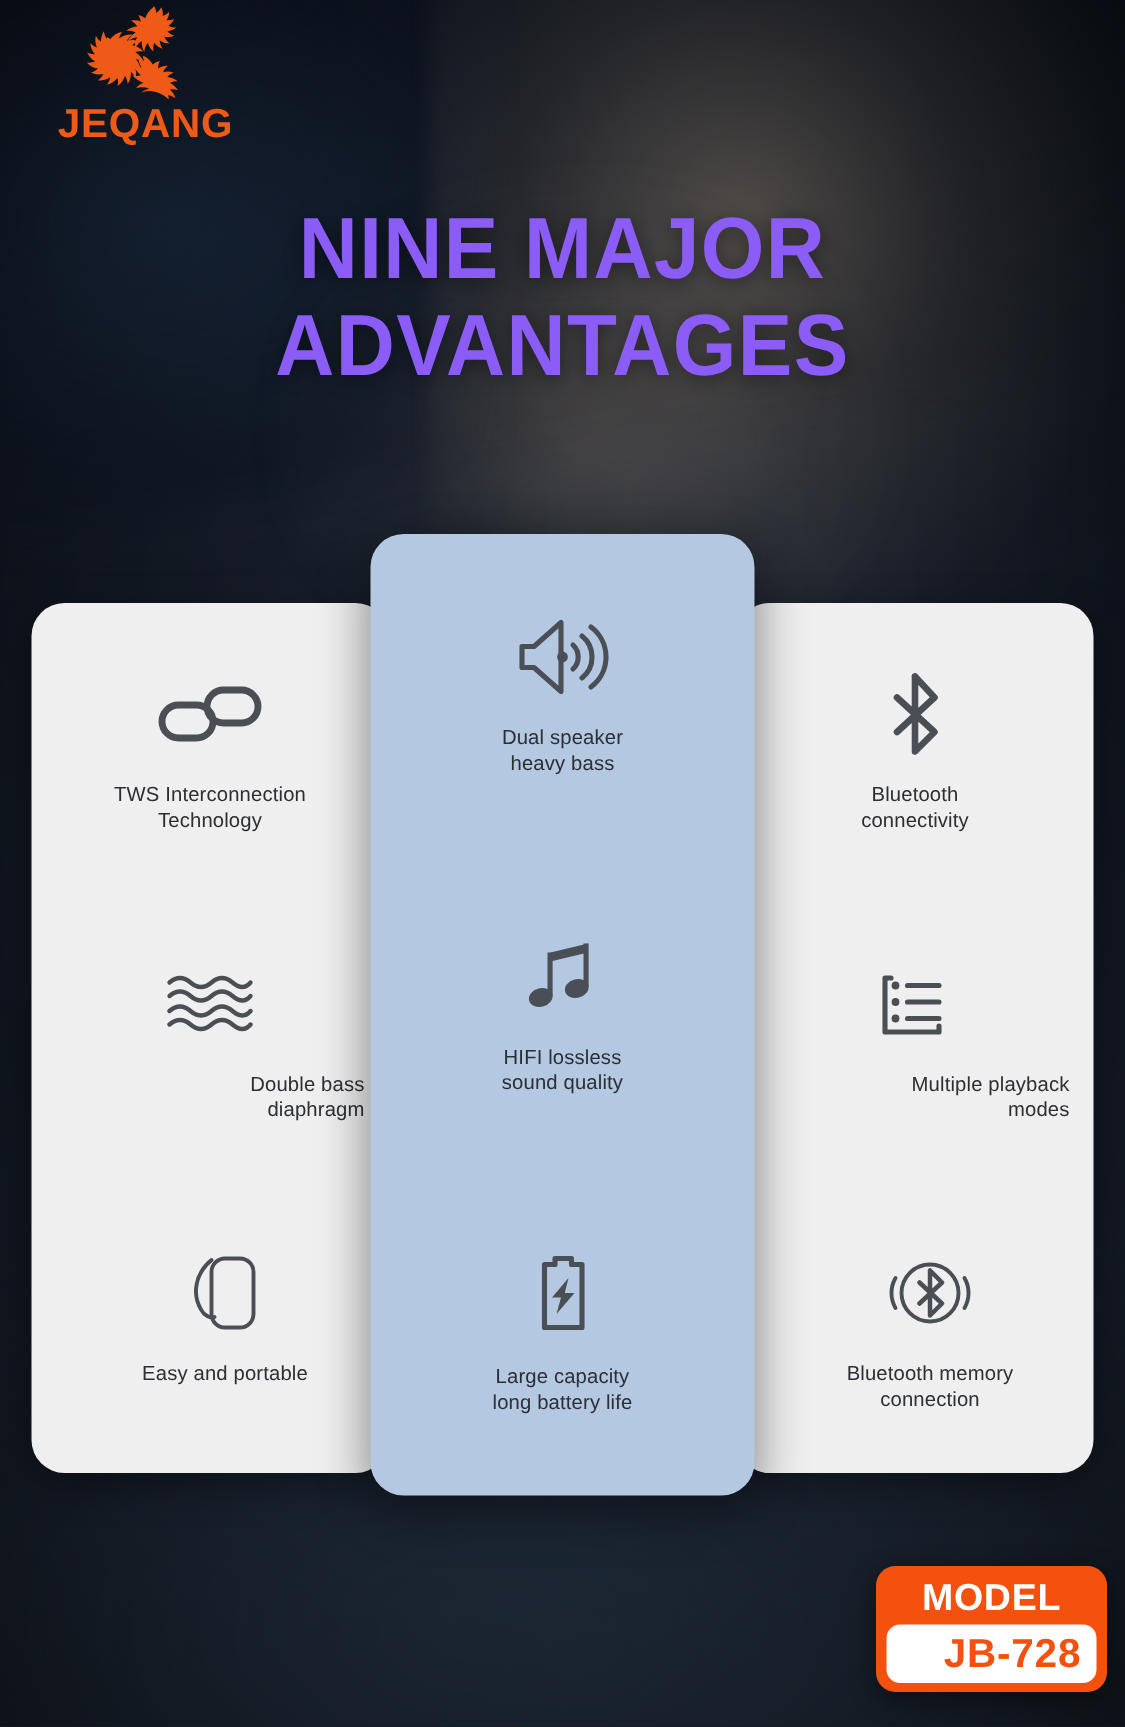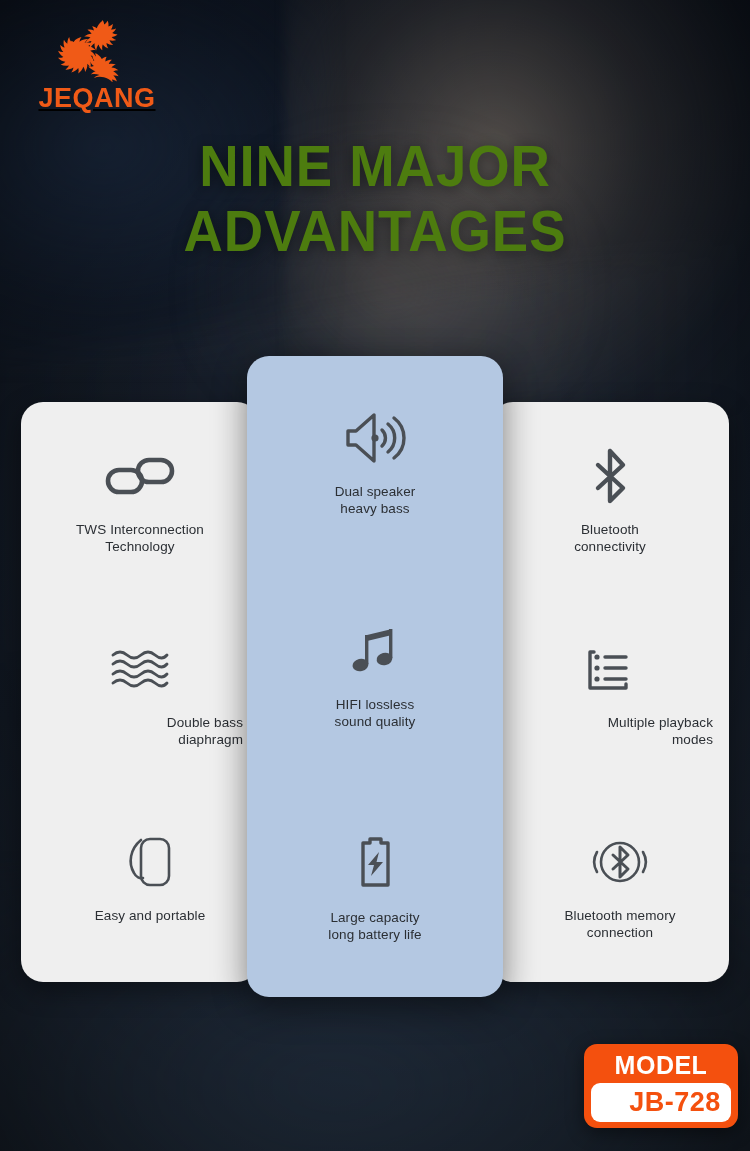--- a/index.html
+++ b/index.html
@@ -42,38 +42,38 @@
     background:radial-gradient(ellipse at 50% 48%, rgba(0,0,0,0) 38%, rgba(0,0,0,0.30) 78%, rgba(0,0,0,0.52) 100%);
   }
   .bg-streak {
     position:absolute; left:-6%; top:26%; width:118%; height:26%;
     background:linear-gradient(100deg, rgba(255,255,255,0) 0%, rgba(190,198,210,0.045) 42%, rgba(210,214,222,0.055) 56%, rgba(255,255,255,0) 88%);
     transform:rotate(-9deg);
     filter:blur(14px);
   }
 
   
-  #logo { position:absolute; left:22px; top:20px; z-index:3; width:150px;text-decoration:underline; }
+  #logo { position:absolute; left:22px; top:4px; z-index:3; width:150px; }
   .logo-mark { display:block; margin:0 auto; }
   .logo-word {
     display:block;
     margin-top:1px;
     text-align:center;
     color:#F05A17;
     font-weight:800;
     font-size:27px;
     letter-spacing:0.5px;
     font-family:"Liberation Sans","DejaVu Sans",sans-serif;
   }
 
   
   #headline {
     position:absolute; left:0; right:0; top:134px; z-index:3;
     text-align:center;
-    color:#4d7c0f;
+    color:#8b5cf6;
     font-weight:800;
     font-size:58px;
     line-height:1.12;
     letter-spacing:1px;
     text-shadow:0 2px 14px rgba(0,0,0,0.45);
   }
   #headline .hl-line { display:block; transform:scaleX(0.94); }
 
   
   #cards { position:absolute; left:0; top:0; width:750px; height:1151px; z-index:2; }

